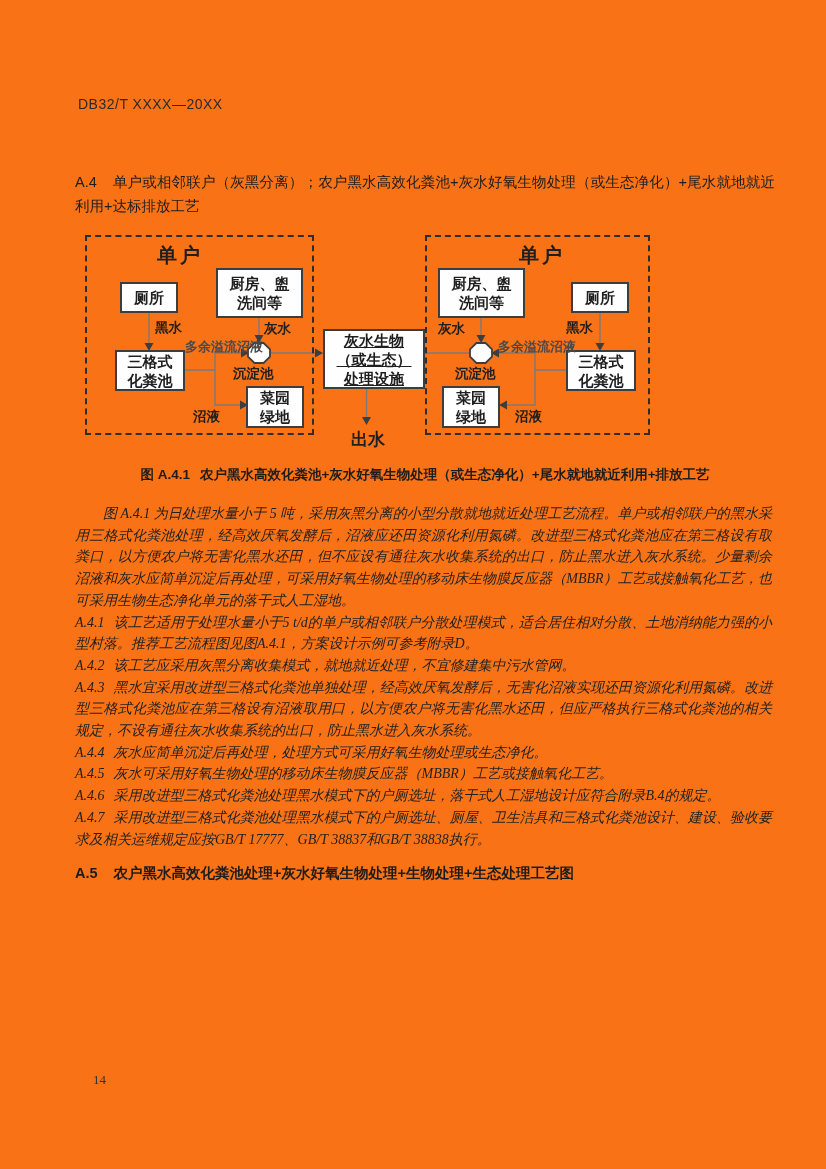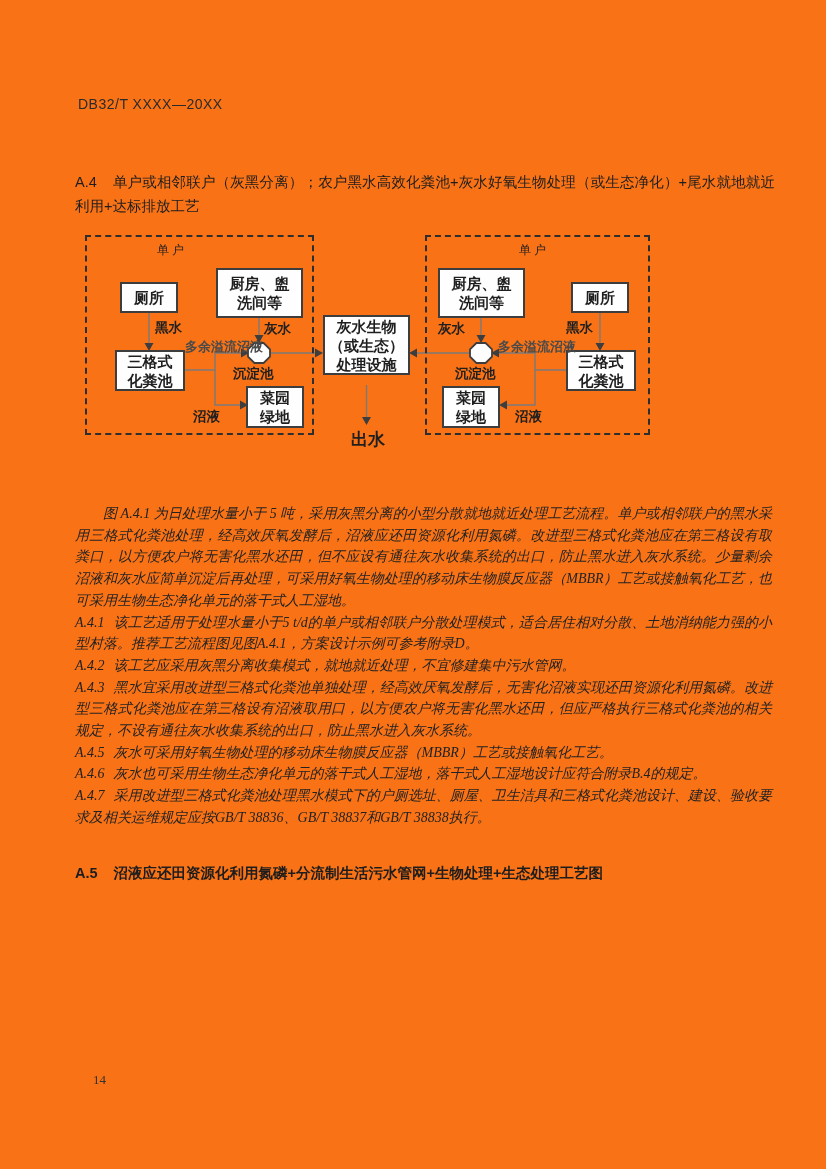--- a/index.html
+++ b/index.html
@@ -50,21 +50,21 @@
     font-family:"Liberation Sans", sans-serif;color:#1f1f1f;}
   .diagram .dashbox{position:absolute;border:2px dashed #2e2e2e;box-sizing:border-box;}
   .diagram .box{
     position:absolute;border:2px solid #3d3d3d;box-sizing:border-box;
     background:#fefefe;display:flex;flex-direction:column;
     align-items:center;justify-content:center;
     font-weight:bold;font-size:15px;line-height:19px;text-align:center;
   }
   .diagram .lbl{position:absolute;font-weight:bold;font-size:13.5px;white-space:nowrap;}
   .diagram .lbl-sm{position:absolute;font-weight:bold;font-size:13px;color:#4a4a4a;white-space:nowrap;}
-  .diagram .unit-lbl{position:absolute;font-weight:normal;font-size:12px;letter-spacing:3px;}
+  .diagram .unit-lbl{position:absolute;font-weight:bold;font-size:20px;letter-spacing:3px;}
   .diagram svg{position:absolute;left:0;top:0;}
 </style>
 </head>
 <body>
 
 <div class="page">
 
   <div class="hdr">DB32/T XXXX—20XX</div>
 
   <div class="h-a4">
@@ -126,21 +126,21 @@
       <span>化粪池</span>
     </div>
     <div class="lbl-sm" style="left:100px;top:106px;">多余溢流沼液</div>
     <div class="lbl" style="left:148px;top:133px;">沉淀池</div>
     <div class="box" style="left:161px;top:154px;width:58px;height:42px;">
       <span>菜园</span>
       <span>绿地</span>
     </div>
     <div class="lbl" style="left:108px;top:176px;">沼液</div>
 
-    <div class="box" style="left:238px;top:83px;width:87px;height:60px;">
+    <div class="box" style="left:238px;top:97px;width:102px;height:60px;text-decoration:underline;">
       <span>灰水生物</span>
       <span>（或生态）</span>
       <span>处理设施</span>
     </div>
     <div class="lbl" style="left:266px;top:196px;font-size:17px;">出水</div>
 
     <div class="dashbox" style="left:340px;top:3px;width:225px;height:200px;"></div>
     <div class="unit-lbl" style="left:434px;top:10px;">单户</div>
 
     <div class="box" style="left:353px;top:36px;width:87px;height:50px;">
@@ -158,30 +158,34 @@
     </div>
     <div class="lbl-sm" style="left:413px;top:106px;">多余溢流沼液</div>
     <div class="lbl" style="left:370px;top:133px;">沉淀池</div>
     <div class="box" style="left:357px;top:154px;width:58px;height:42px;">
       <span>菜园</span>
       <span>绿地</span>
     </div>
     <div class="lbl" style="left:430px;top:176px;">沼液</div>
   </div>
 
+  <div class="caption">
+    <span class="clabel">图 A.4.1</span><span>农户黑水高效化粪池+灰水好氧生物处理（或生态净化）+尾水就地就近利用+排放工艺</span>
+  </div>
 
   <div class="bodytext">
     <p class="intro">图 A.4.1 为日处理水量小于 5 吨，采用灰黑分离的小型分散就地就近处理工艺流程。单户或相邻联户的黑水采用三格式化粪池处理，经高效厌氧发酵后，沼液应还田资源化利用氮磷。改进型三格式化粪池应在第三格设有取粪口，以方便农户将无害化黑水还田，但不应设有通往灰水收集系统的出口，防止黑水进入灰水系统。少量剩余沼液和灰水应简单沉淀后再处理，可采用好氧生物处理的移动床生物膜反应器（MBBR）工艺或接触氧化工艺，也可采用生物生态净化单元的落干式人工湿地。</p>
     <p><span class="num">A.4.1</span><span>该工艺适用于处理水量小于5 t/d的单户或相邻联户分散处理模式，适合居住相对分散、土地消纳能力强的小型村落。推荐工艺流程图见图A.4.1，方案设计示例可参考附录D。</span></p>
     <p><span class="num">A.4.2</span><span>该工艺应采用灰黑分离收集模式，就地就近处理，不宜修建集中污水管网。</span></p>
     <p><span class="num">A.4.3</span><span>黑水宜采用改进型三格式化粪池单独处理，经高效厌氧发酵后，无害化沼液实现还田资源化利用氮磷。改进型三格式化粪池应在第三格设有沼液取用口，以方便农户将无害化黑水还田，但应严格执行三格式化粪池的相关规定，不设有通往灰水收集系统的出口，防止黑水进入灰水系统。</span></p>
+    <p><span class="num">A.4.4</span><span>灰水应简单沉淀后再处理，处理方式可采用好氧生物处理或生态净化。</span></p>
     <p><span class="num">A.4.5</span><span>灰水可采用好氧生物处理的移动床生物膜反应器（MBBR）工艺或接触氧化工艺。</span></p>
-    <p><span class="num">A.4.6</span><span>灰水也可采用生物生态净化单元的落干式人工湿地，落干式人工湿地设计应符合附录B.4的规定。</span></p>
-    <p><span class="num">A.4.7</span><span>采用改进型三格式化粪池处理黑水模式下的户厕选址、厕屋、卫生洁具和三格式化粪池设计、建设、验收要求及相关运维规定应按GB/T 38836、GB/T 38837和GB/T 38838执行。</span></p>
+    <p><span class="num">A.4.6</span><span>采用改进型三格式化粪池处理黑水模式下的户厕选址，落干式人工湿地设计应符合附录B.4的规定。</span></p>
+    <p><span class="num">A.4.7</span><span>采用改进型三格式化粪池处理黑水模式下的户厕选址、厕屋、卫生洁具和三格式化粪池设计、建设、验收要求及相关运维规定应按GB/T 17777、GB/T 38837和GB/T 38838执行。</span></p>
   </div>
 
   <div class="h-a5">
-    <span class="hlabel">A.5</span><span>沼液应还田资源化利用氮磷+分流制生活污水管网+生物处理+生态处理工艺图</span>
+    <span class="hlabel">A.5</span><span>农户黑水高效化粪池处理+灰水好氧生物处理+生物处理+生态处理工艺图</span>
   </div>
 
   <div class="pagenum">14</div>
 
 </div>
 
 </body></html>

